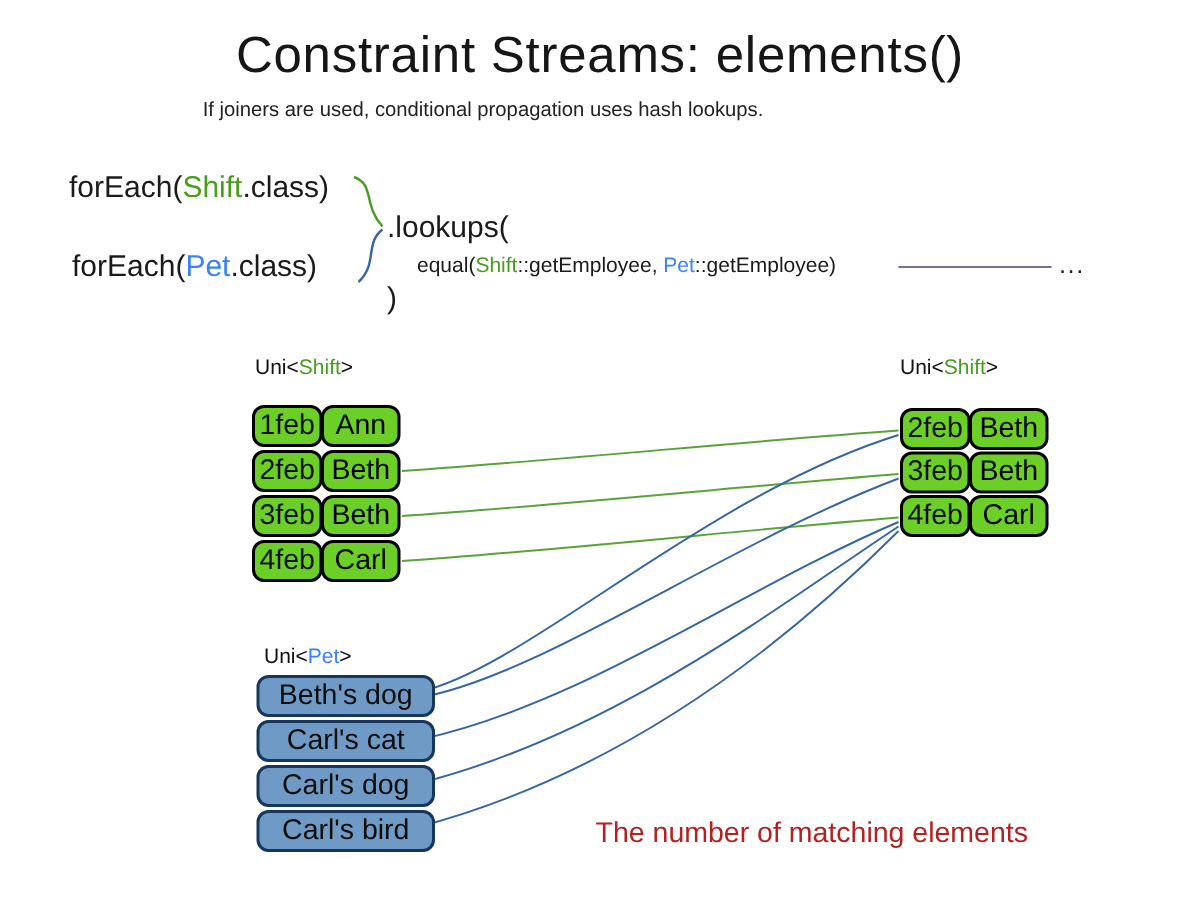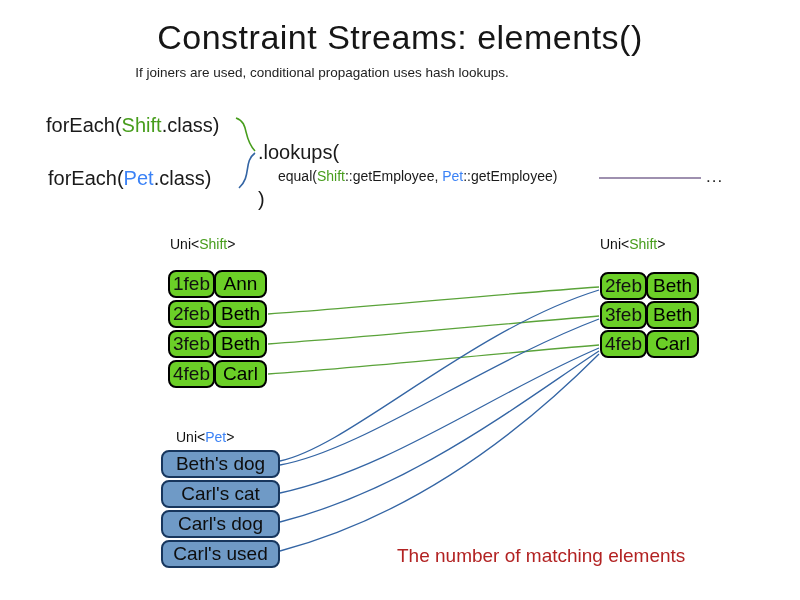--- a/index.html
+++ b/index.html
@@ -111,25 +111,25 @@
     <div class="shift-row" style="margin-bottom:1px;">
       <div class="cell date">3feb</div>
       <div class="cell name">Beth</div>
     </div>
     <div class="shift-row">
       <div class="cell date">4feb</div>
       <div class="cell name">Carl</div>
     </div>
   </div>
 
-  <div class="abs" style="left:161px;top:450px;">
+  <div class="abs" style="left:171px;top:450px;">
     <div class="pet-cell" style="margin-bottom:2px;">Beth's dog</div>
     <div class="pet-cell" style="margin-bottom:2px;">Carl's cat</div>
     <div class="pet-cell" style="margin-bottom:2px;">Carl's dog</div>
-    <div class="pet-cell">Carl's used</div>
+    <div class="pet-cell">Carl's bird</div>
   </div>
 
   <div class="abs annotation" style="left:397px;top:486px;">
     <div>The number of matching elements</div>
     
   </div>
 
 </div>
 
 </body></html>

